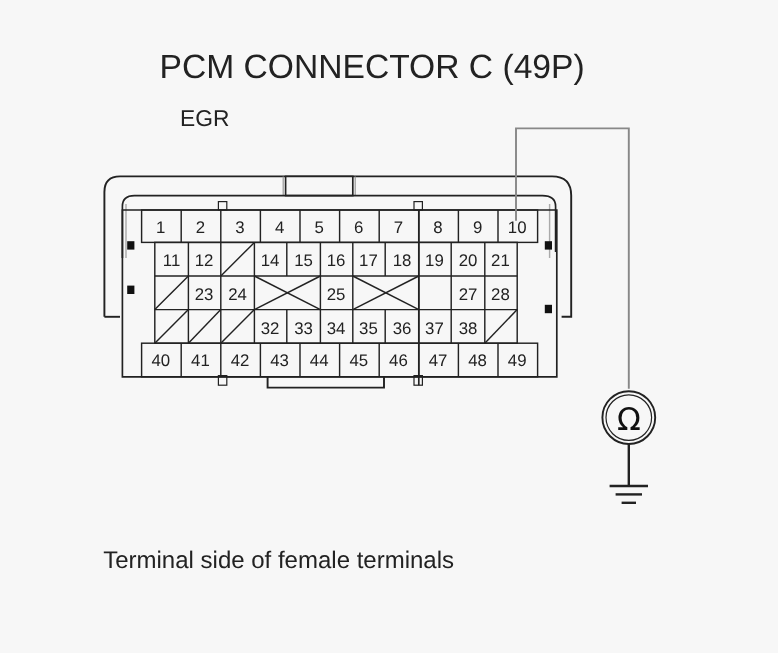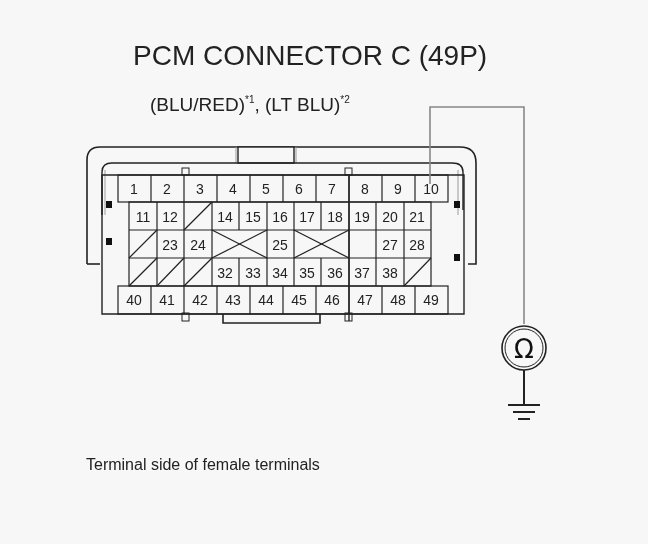--- a/index.html
+++ b/index.html
@@ -1,30 +1,30 @@
 <!DOCTYPE html>
 <html><head>
 <meta charset="utf-8">
 <style>
   html, body { margin: 0; padding: 0; background: #f7f7f7; }
   body { width: 648px; height: 544px; position: relative; overflow: hidden; font-family: "Liberation Sans", sans-serif; color: #222; }
   .title { position: absolute; left: 133px; top: 40px; font-size: 28px; letter-spacing: 0px; color: #222; }
   .egr { position: absolute; left: 150px; top: 89px; font-size: 19px; line-height: 22px; color: #222; }
   .egr sup { font-size: 10px; vertical-align: 8px; }
-  .caption { position: absolute; left: 86px; top: 456px; font-size: 16px; color: #222; }
+  .caption { position: absolute; left: 86px; top: 456px; font-size: 20px; color: #222; }
   svg { position: absolute; left: 0; top: 0; }
   .pin { font-family: "Liberation Sans", sans-serif; font-size: 14px; fill: #222; text-anchor: middle; }
 </style>
 </head>
 <body>
 
 <div class="title">PCM CONNECTOR C (49P)</div>
 
 <div class="egr">
-  <div><span>(BLU/RED)</span><sup>*1</sup><span>, </span><span>(LT BLU)</span><sup>*2</sup></div>
+  <div>EGR</div>
 </div>
 
 <svg width="648" height="544" viewBox="0 0 648 544">
 
   <path d="M 87 264 L 87 160 Q 87 147 100 147 L 460 147 Q 476 147 476 163 L 476 264 L 468 264" fill="none" stroke="#222" stroke-width="1.6"></path>
   <path d="M 87 264 L 100 264" fill="none" stroke="#222" stroke-width="1.6"></path>
 
   <rect x="238" y="147" width="56" height="16" fill="#f7f7f7" stroke="#222" stroke-width="1.4"></rect>
   <line x1="236" y1="147" x2="236" y2="163" stroke="#999" stroke-width="1"></line>
   <line x1="296" y1="147" x2="296" y2="163" stroke="#999" stroke-width="1"></line>

